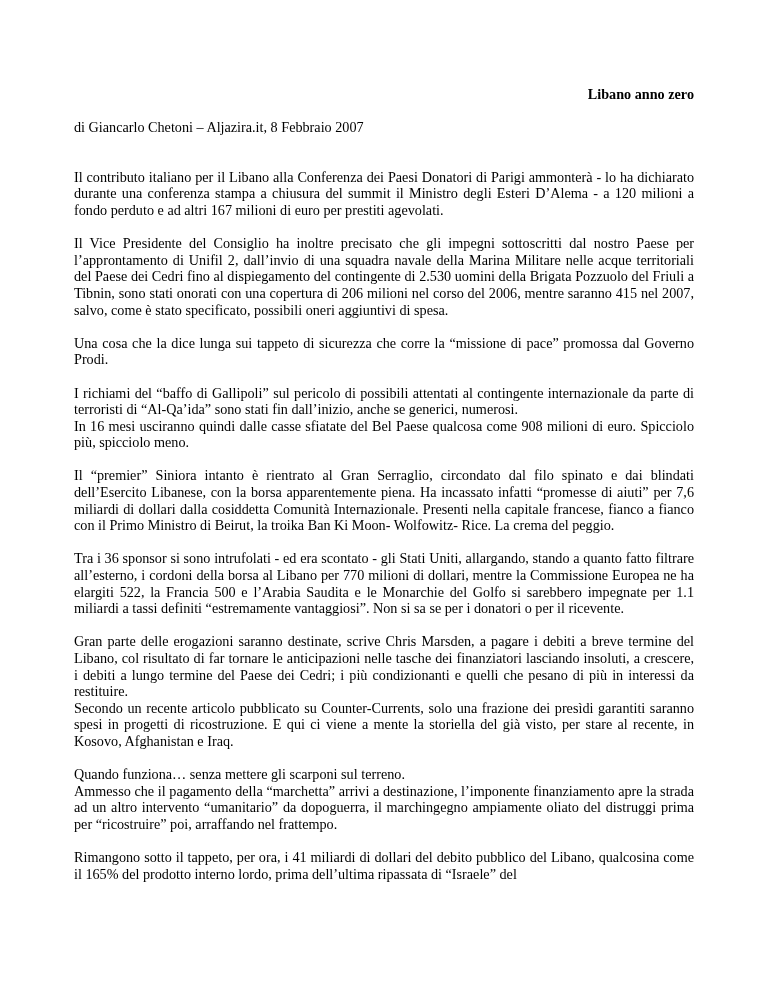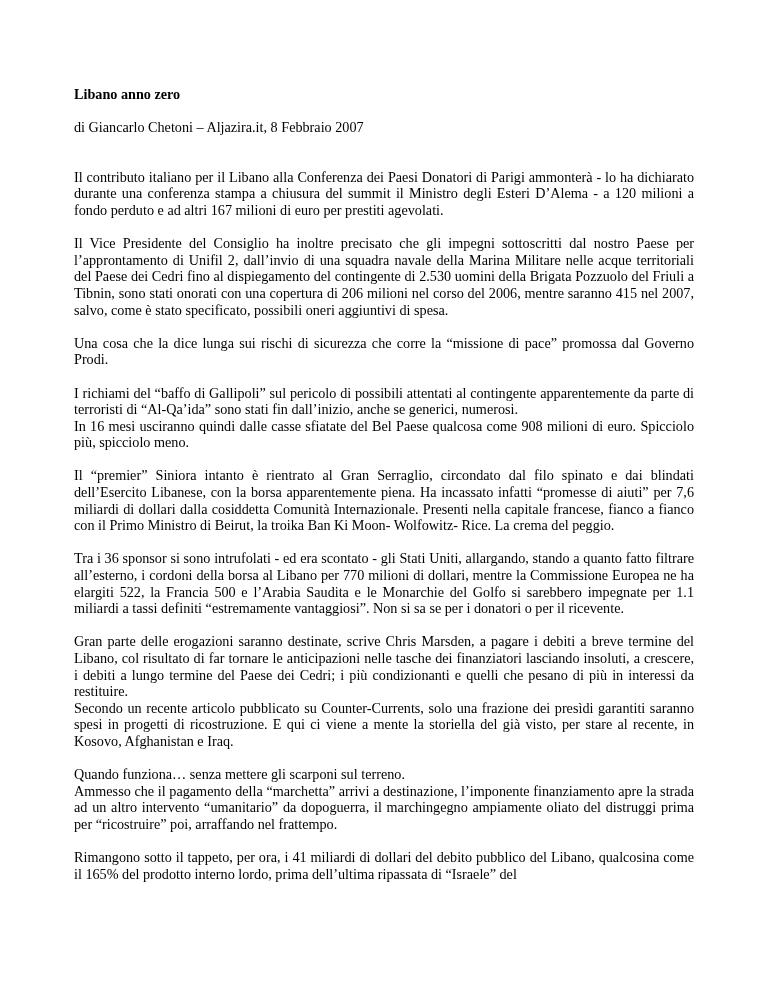--- a/index.html
+++ b/index.html
@@ -20,20 +20,21 @@
       left: 74px;
       top: 86px;
       width: 620px;
       font-size: 14.2px;
       line-height: 16.6px;
     }
     .title {
       font-weight: bold;
       margin: 0 0 16.6px 0;
       font-size: 14.2px;
+      text-align: right;
     }
     .byline {
       margin: 0 0 33px 0;
       font-family: Liberation Serif, serif;
     }
     .para {
       margin: 0 0 16.6px 0;
       text-align: justify;
     }
     .line-block {
@@ -50,25 +51,25 @@
 
   <p class="para">
     <span class="line-block">Il contributo italiano per il Libano alla Conferenza dei Paesi Donatori di Parigi ammonterà - lo ha dichiarato durante una conferenza  stampa a chiusura del  summit il Ministro degli Esteri D’Alema - a 120 milioni a fondo perduto e ad altri 167 milioni di euro per prestiti agevolati.</span>
   </p>
 
   <p class="para">
     <span class="line-block">Il Vice Presidente del Consiglio ha inoltre precisato che gli impegni sottoscritti dal nostro Paese per l’approntamento di Unifil 2, dall’invio di una squadra navale della Marina Militare nelle acque territoriali del Paese dei Cedri fino al dispiegamento del contingente di 2.530 uomini della Brigata Pozzuolo del Friuli a Tibnin, sono stati onorati con una copertura di 206 milioni nel corso del 2006, mentre saranno 415 nel  2007, salvo, come è stato specificato, possibili oneri aggiuntivi di spesa.</span>
   </p>
 
   <p class="para">
-    <span class="line-block">Una cosa che la dice lunga sui rischi di sicurezza che corre la “missione  di pace” promossa dal Governo Prodi.</span>
+    <span class="line-block">Una cosa che la dice lunga sui tappeto di sicurezza che corre la “missione  di pace” promossa dal Governo Prodi.</span>
   </p>
 
   <p class="para">
-    <span class="line-block">I richiami del “baffo di Gallipoli” sul pericolo di possibili attentati al contingente apparentemente da parte di terroristi di  “Al-Qa’ida” sono stati fin dall’inizio, anche se generici, numerosi.</span>
+    <span class="line-block">I richiami del “baffo di Gallipoli” sul pericolo di possibili attentati al contingente internazionale da parte di terroristi di  “Al-Qa’ida” sono stati fin dall’inizio, anche se generici, numerosi.</span>
     <span class="line-block">In 16 mesi usciranno quindi dalle casse sfiatate del Bel Paese qualcosa come 908 milioni di euro. Spicciolo più, spicciolo meno.</span>
   </p>
 
   <p class="para">
     <span class="line-block">Il “premier” Siniora intanto è rientrato al Gran Serraglio, circondato dal filo spinato e dai blindati dell’Esercito Libanese, con la borsa apparentemente piena. Ha incassato infatti “promesse di aiuti” per  7,6 miliardi di dollari dalla cosiddetta Comunità Internazionale. Presenti nella capitale francese, fianco a fianco con il Primo Ministro di Beirut, la troika Ban Ki Moon- Wolfowitz- Rice. La crema del peggio.</span>
   </p>
 
   <p class="para">
     <span class="line-block">Tra i 36 sponsor si sono intrufolati - ed era scontato - gli Stati Uniti, allargando, stando a quanto fatto filtrare all’esterno, i cordoni della borsa al Libano per 770 milioni di dollari, mentre la Commissione Europea ne ha  elargiti 522, la Francia 500 e l’Arabia Saudita e le Monarchie del Golfo si sarebbero impegnate per 1.1 miliardi a  tassi definiti “estremamente vantaggiosi”. Non si sa se per i donatori o per il ricevente.</span>
   </p>

